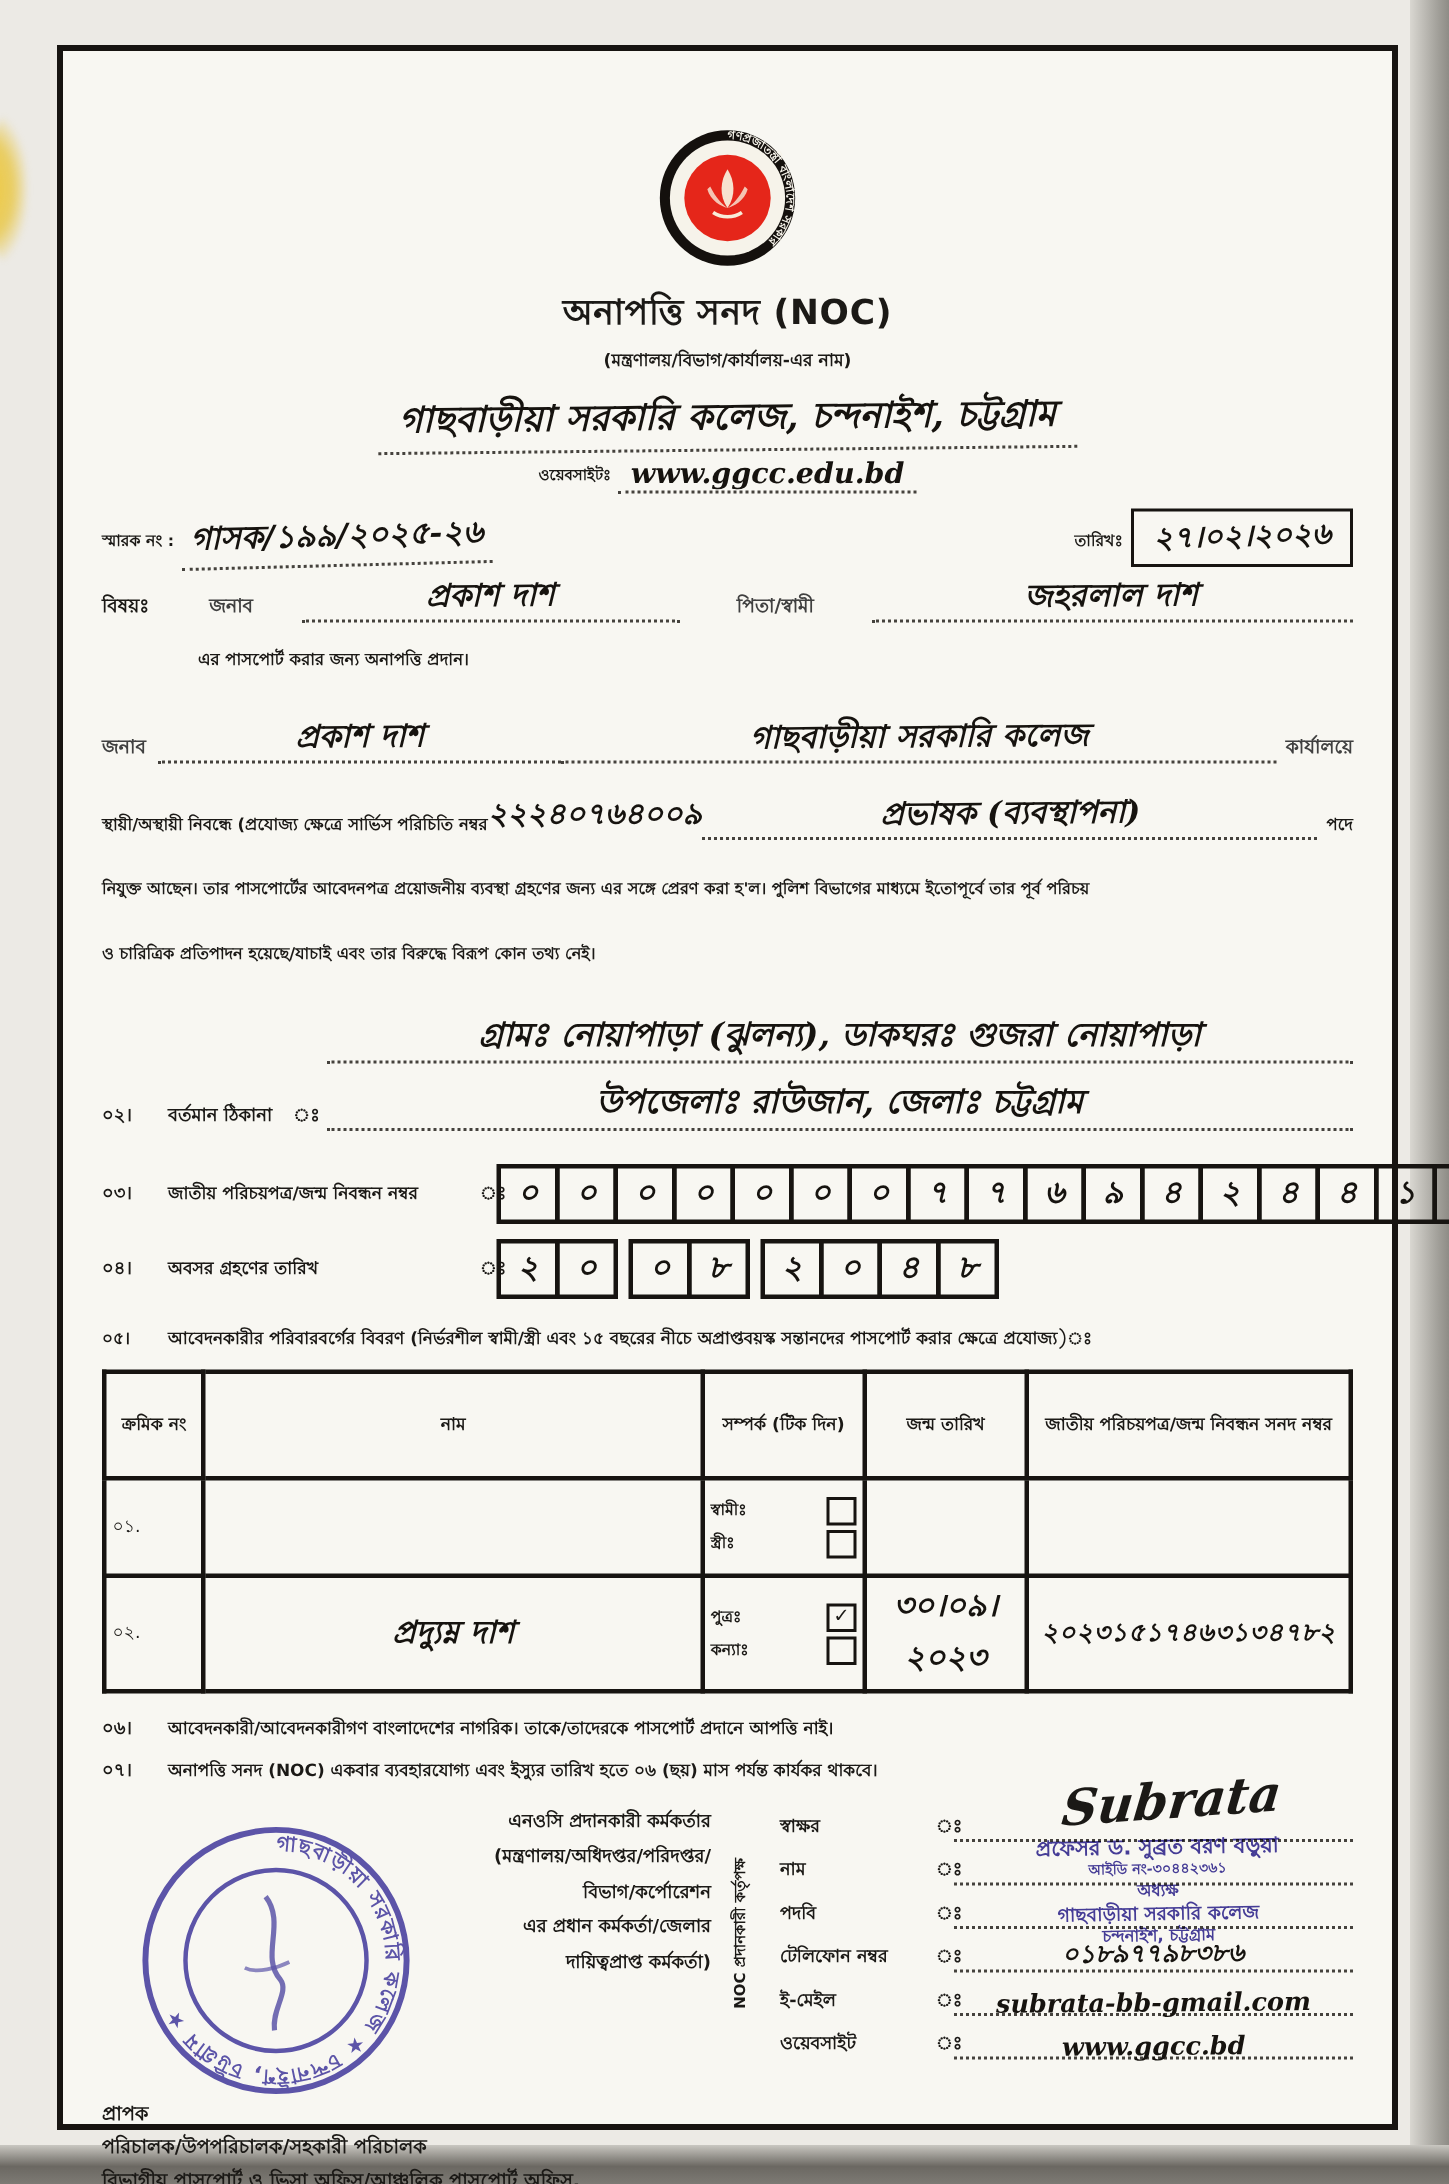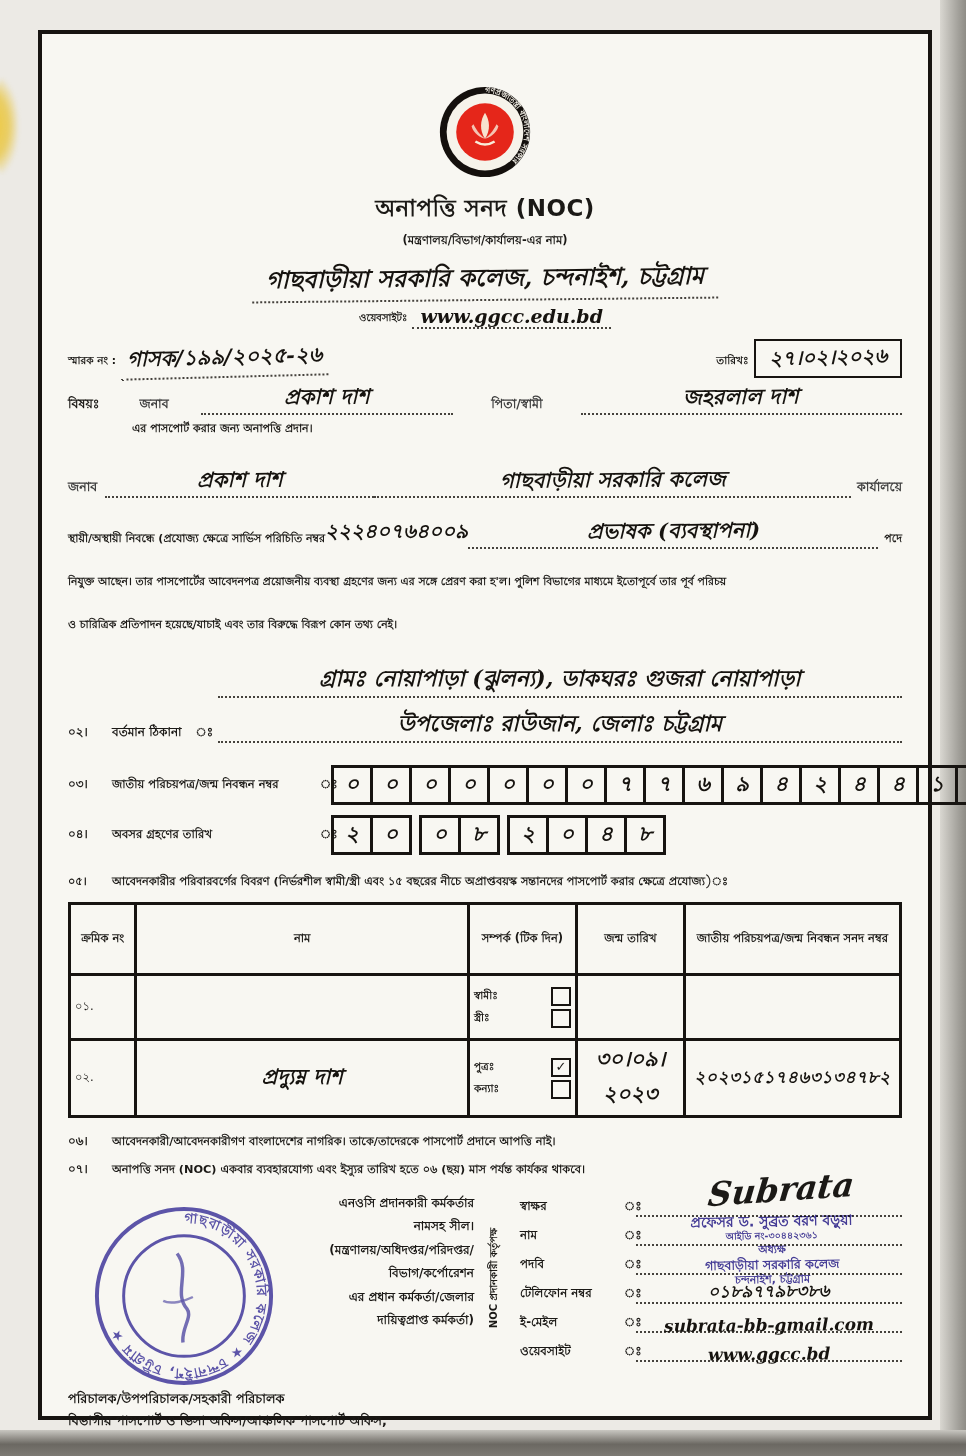--- a/index.html
+++ b/index.html
@@ -29,21 +29,21 @@
   .memo-row{margin-top:12px;display:flex;justify-content:space-between;align-items:flex-end;}
   .memo-row .lab{font-size:10.5px;font-weight:bold;}
   .memo-row .hw{font-size:21px;transform:rotate(-1.5deg);display:inline-block;border-bottom:2px dotted #45423d;padding:0 6px;}
   .date-box{border:2.5px solid #171411;padding:1px 7px;display:inline-block;}
   .date-box .hw{font-size:20px;border-bottom:none;}
   .row-flex{display:flex;align-items:flex-end;}
   .fill{flex:1;border-bottom:2px dotted #45423d;text-align:center;min-width:30px;}
   .fill .hw{font-size:21px;display:inline-block;transform:rotate(-.5deg);position:relative;top:3px;}
   .subject{font-size:12.5px;gap:32px;}
   .subject .sub-lab{font-weight:bold;margin-right:8px;}
-  .subject2{margin-top:5px;margin-left:64px;font-size:11px;font-weight:bold;}
+  .subject2{margin-top:16px;margin-left:64px;font-size:11px;font-weight:bold;}
   .body1{margin-top:22px;font-size:12.5px;}
   .body2{margin-top:14px;font-size:11px;font-weight:bold;display:flex;align-items:flex-end;}
   .body2 .hwnum{font-size:20px;white-space:nowrap;}
   .body3,.body4{margin-top:24px;font-size:10.8px;font-weight:bold;text-align:justify;}
   .item{display:flex;align-items:flex-end;font-size:12px;font-weight:bold;}
   .item .no{width:44px;flex:none;}
   .item .ilab{flex:none;}
   .item02{margin-top:24px;}
   .item02 .addr{flex:1;margin-left:8px;}
   .addr .line{border-bottom:2px dotted #45423d;text-align:center;}
@@ -354,21 +354,20 @@
           <text font-size="14" fill="#473e9e" font-weight="bold" letter-spacing="1">
             <textPath href="#stamparc">গাছবাড়ীয়া সরকারি কলেজ ★ চন্দনাইশ, চট্টগ্রাম ★</textPath>
           </text>
           <path d="M88,52 C102,70 84,92 98,108 C104,116 92,128 94,142" stroke="#473e9e" stroke-width="3.5" fill="none" opacity=".85"></path>
           <path d="M74,100 C82,104 96,100 104,96" stroke="#473e9e" stroke-width="2.5" fill="none" opacity=".7"></path>
         </svg>
       </div>
 
       <div class="left-labels">
         <div>এনওসি প্রদানকারী কর্মকর্তার</div>
-        <div>নামসহ সীল।</div>
         <div>(মন্ত্রণালয়/অধিদপ্তর/পরিদপ্তর/</div>
         <div>বিভাগ/কর্পোরেশন</div>
         <div>এর প্রধান কর্মকর্তা/জেলার</div>
         <div>দায়িত্বপ্রাপ্ত কর্মকর্তা)</div>
       </div>
 
       <div class="vlabel">
         <span>NOC প্রদানকারী কর্তৃপক্ষ</span>
       </div>
 
@@ -410,19 +409,20 @@
       <div class="ink-stamp">
         <div class="s0">প্রফেসর ড. সুব্রত বরণ বড়ুয়া</div>
         <div class="s1">আইডি নং-৩০৪৪২৩৬১</div>
         <div class="s2">অধ্যক্ষ</div>
         <div class="s3">গাছবাড়ীয়া সরকারি কলেজ</div>
         <div class="s4">চন্দনাইশ, চট্টগ্রাম</div>
       </div>
     </div>
 
     <div class="recipient">
+      <div>প্রাপক</div>
       <div>পরিচালক/উপপরিচালক/সহকারী পরিচালক</div>
       <div>বিভাগীয় পাসপোর্ট ও ভিসা অফিস/আঞ্চলিক পাসপোর্ট অফিস,</div>
 
     </div>
 
   </div>
 </div>
 
 </body></html>

